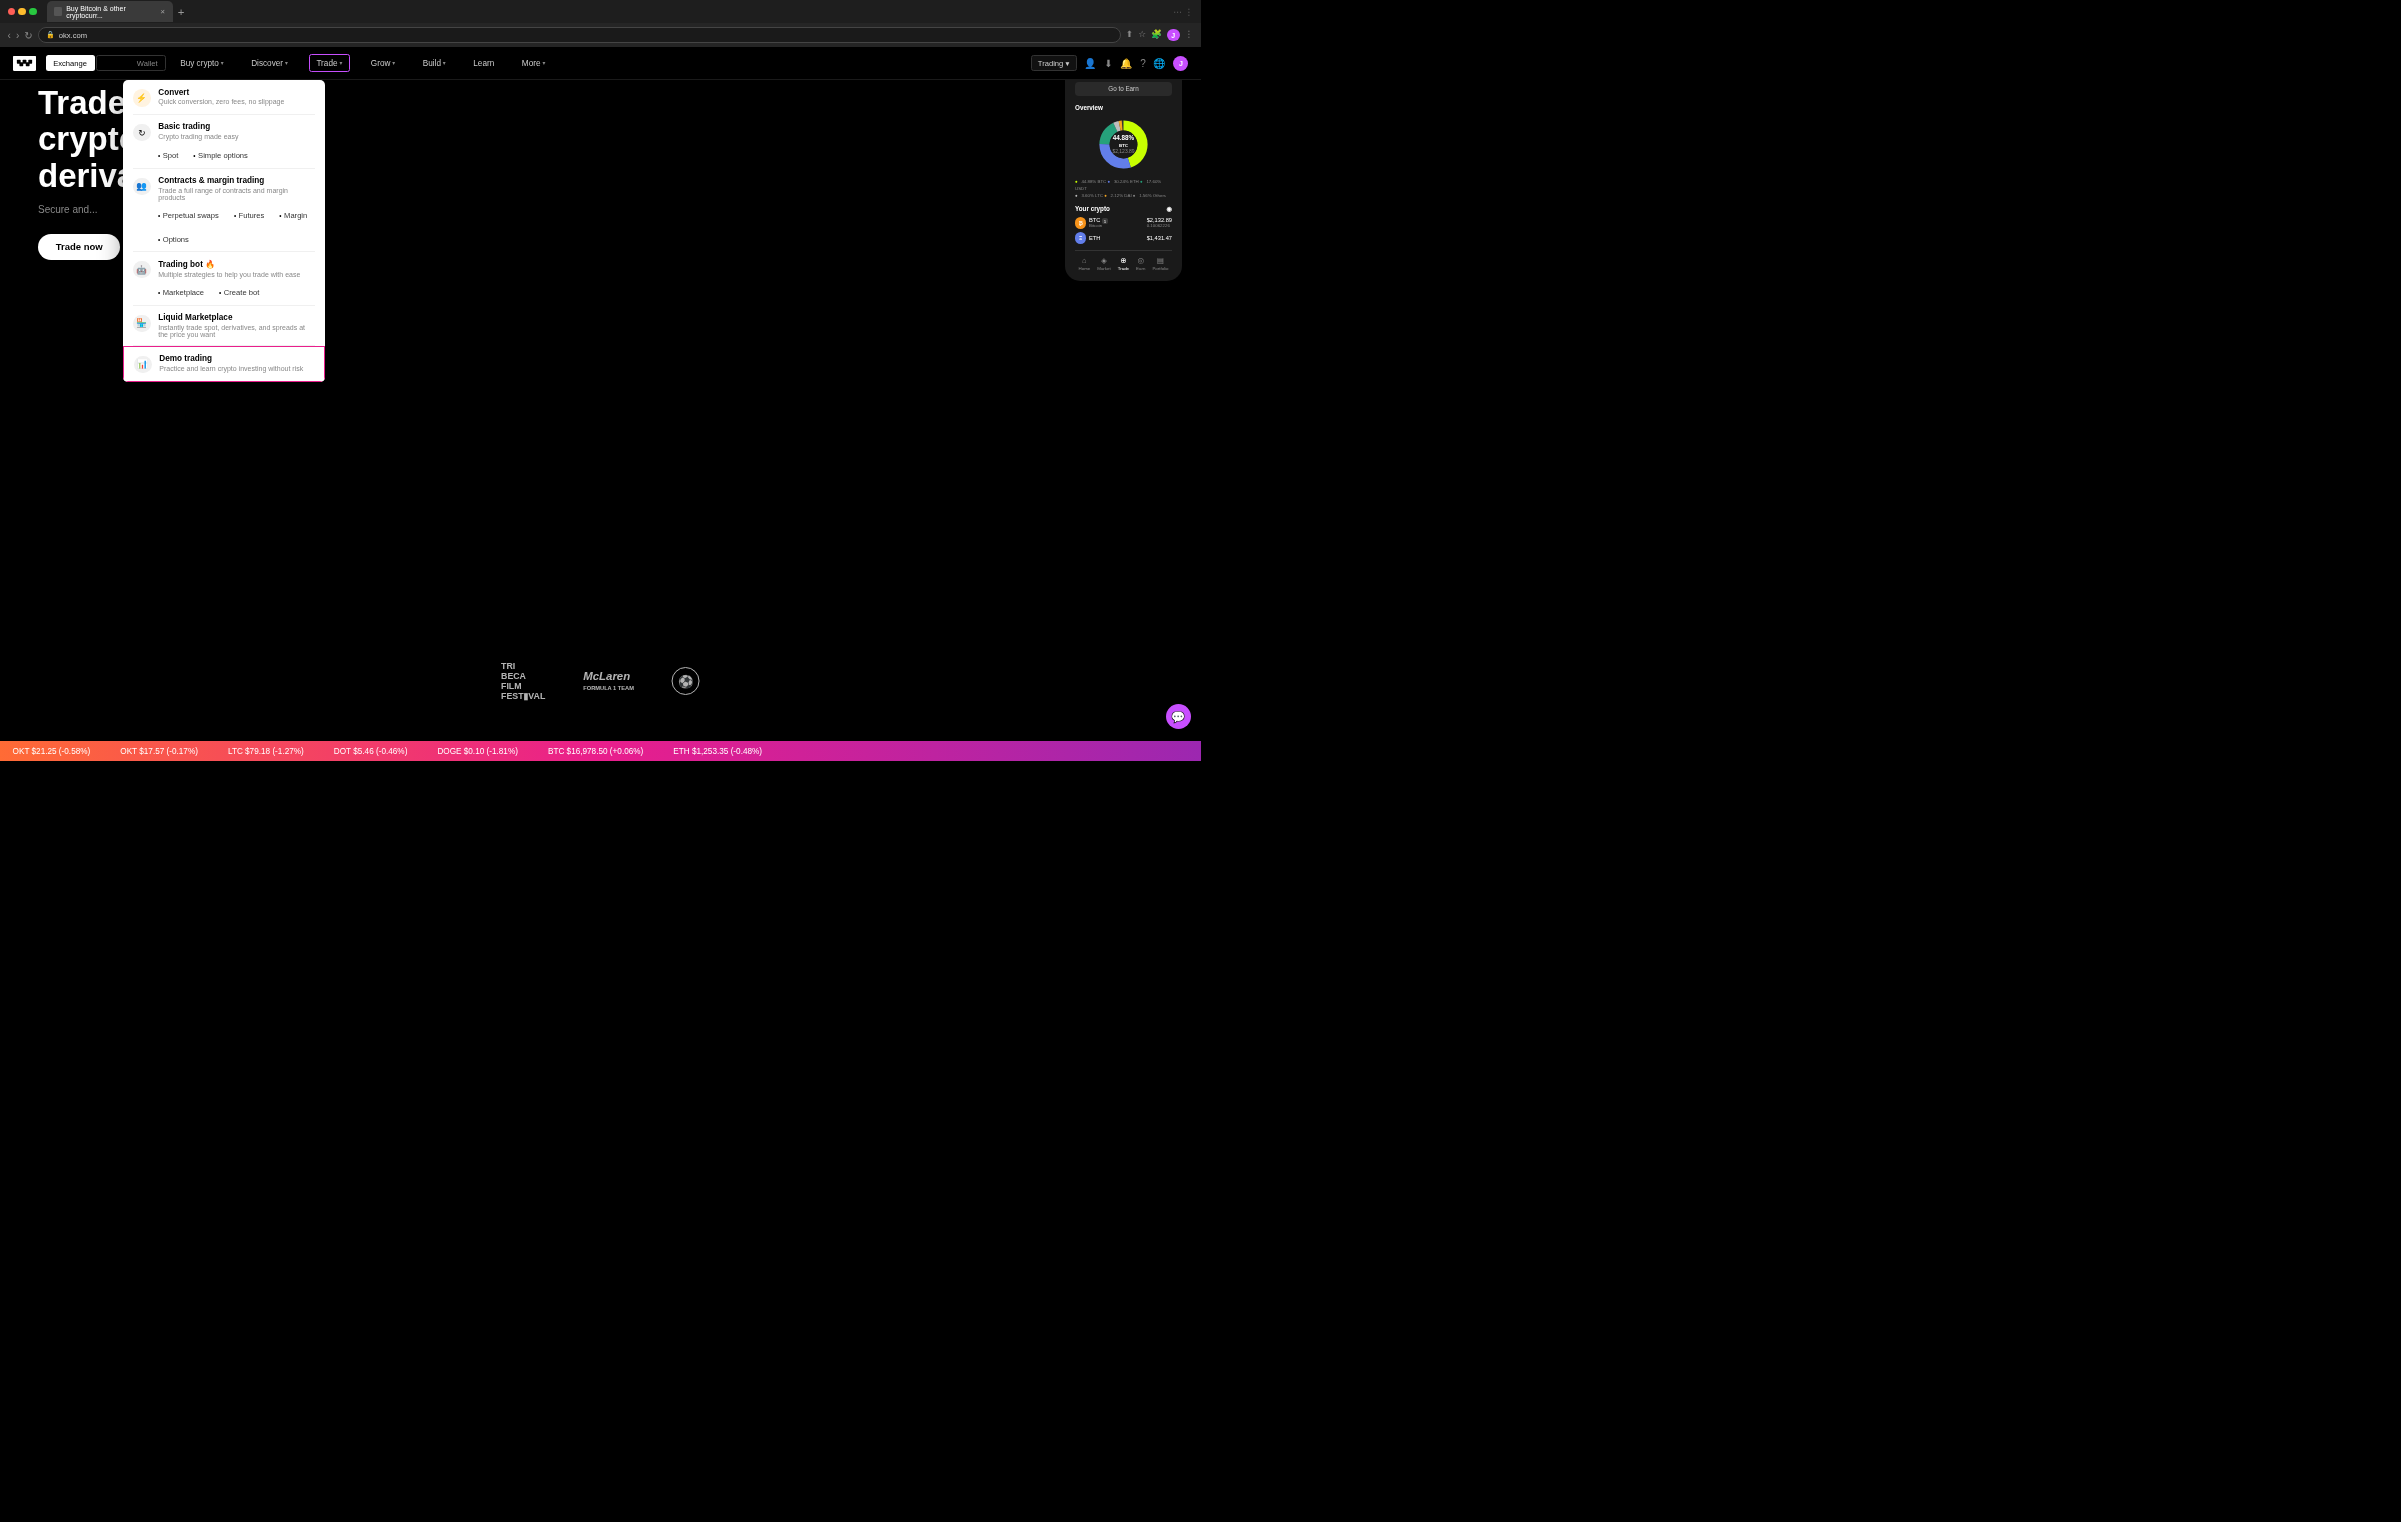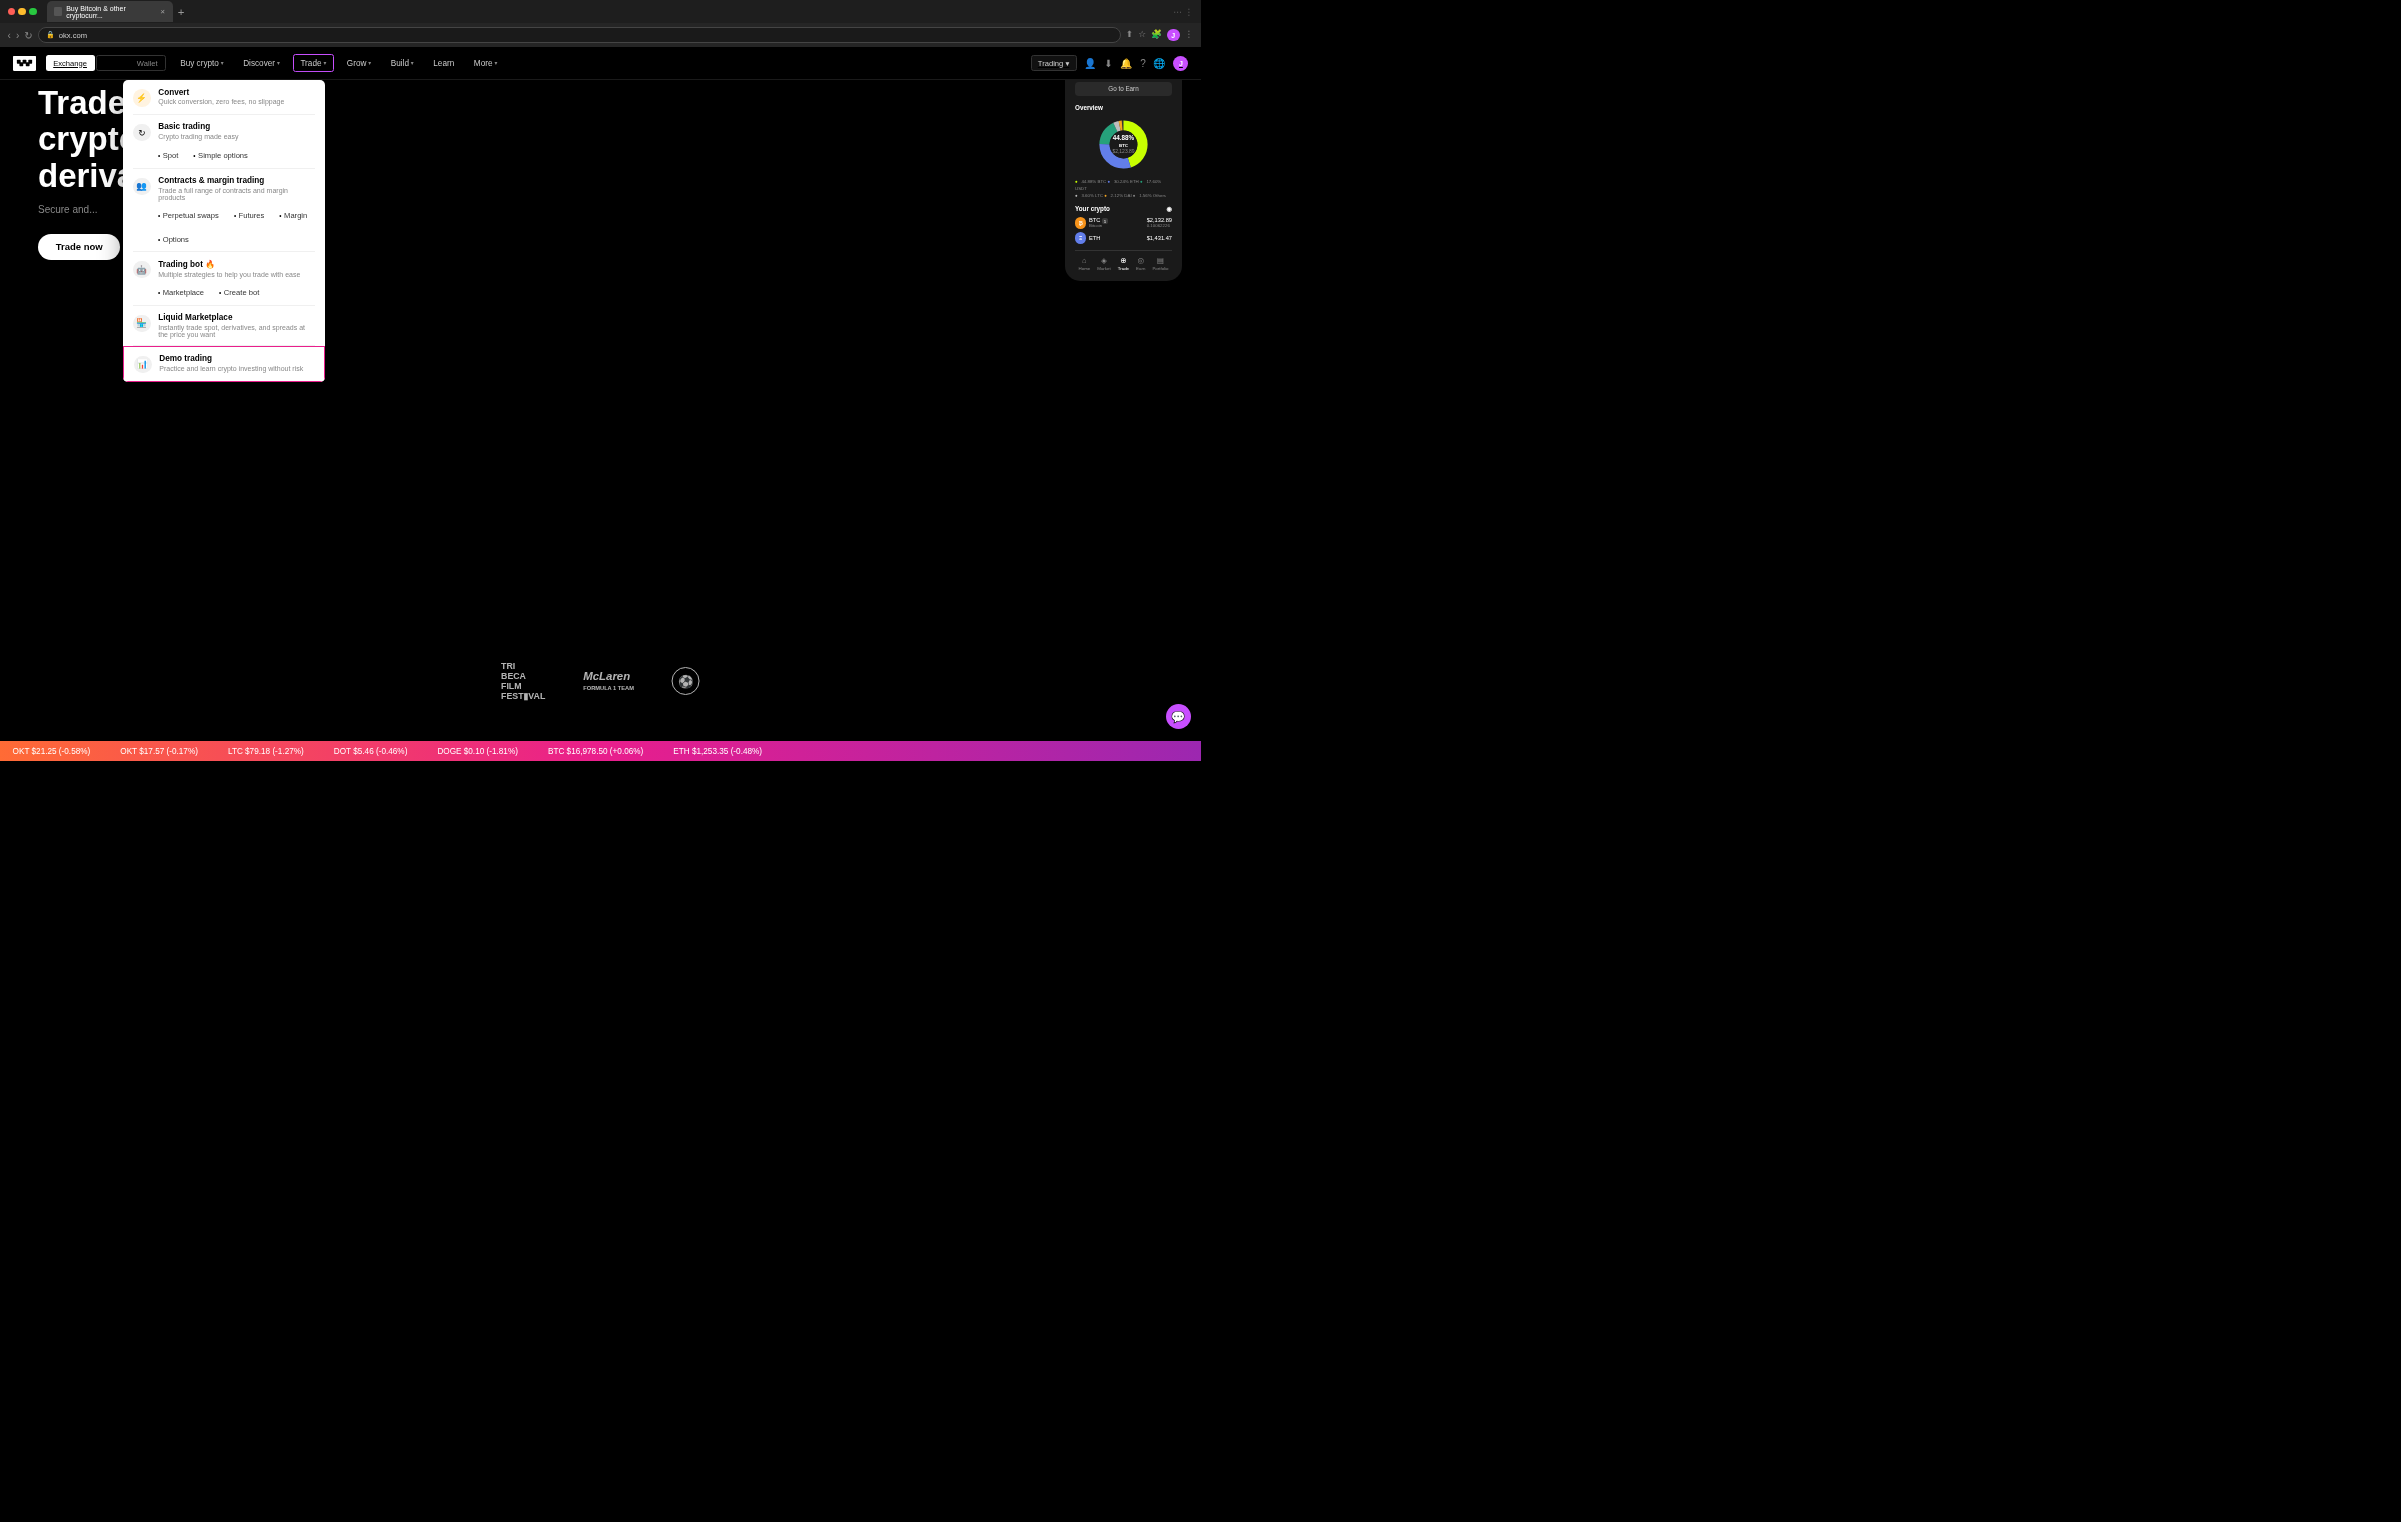--- a/index.html
+++ b/index.html
@@ -80,21 +80,20 @@
     }
     .lock-icon { color: #888; font-size: 7px; }
     .toolbar-actions { display: flex; gap: 5px; color: #888; font-size: 8.8px; }
 
     
     .site-wrapper {
       background: #0369a1;
       height: calc(100% - 47px);
       position: relative;
       overflow: hidden;
-      text-decoration: underline;
     }
 
     
     .site-nav {
       display: flex;
       align-items: center;
       padding: 0 12.6px;
       height: 33px;
       background: #000;
       border-bottom: 0.6px solid #1a1a1a;
@@ -130,21 +129,21 @@
       border-radius: 2.5px;
       font-size: 7.6px;
       cursor: pointer;
       border: none;
     }
     .nav-tab-btn.exchange { background: #fff; color: #000; }
     .nav-tab-btn.wallet { background: transparent; color: #888; border: 0.6px solid #333; padding-left: 40px; }
     .nav-items {
       display: flex;
       align-items: center;
-      gap: 7px;
+      gap: 15px;
       flex: 1;
     }
     .nav-item {
       color: #ccc;
       font-size: 8.2px;
       padding: 3.8px 6.3px;
       cursor: pointer;
       display: flex;
       align-items: center;
       gap: 1.9px;

